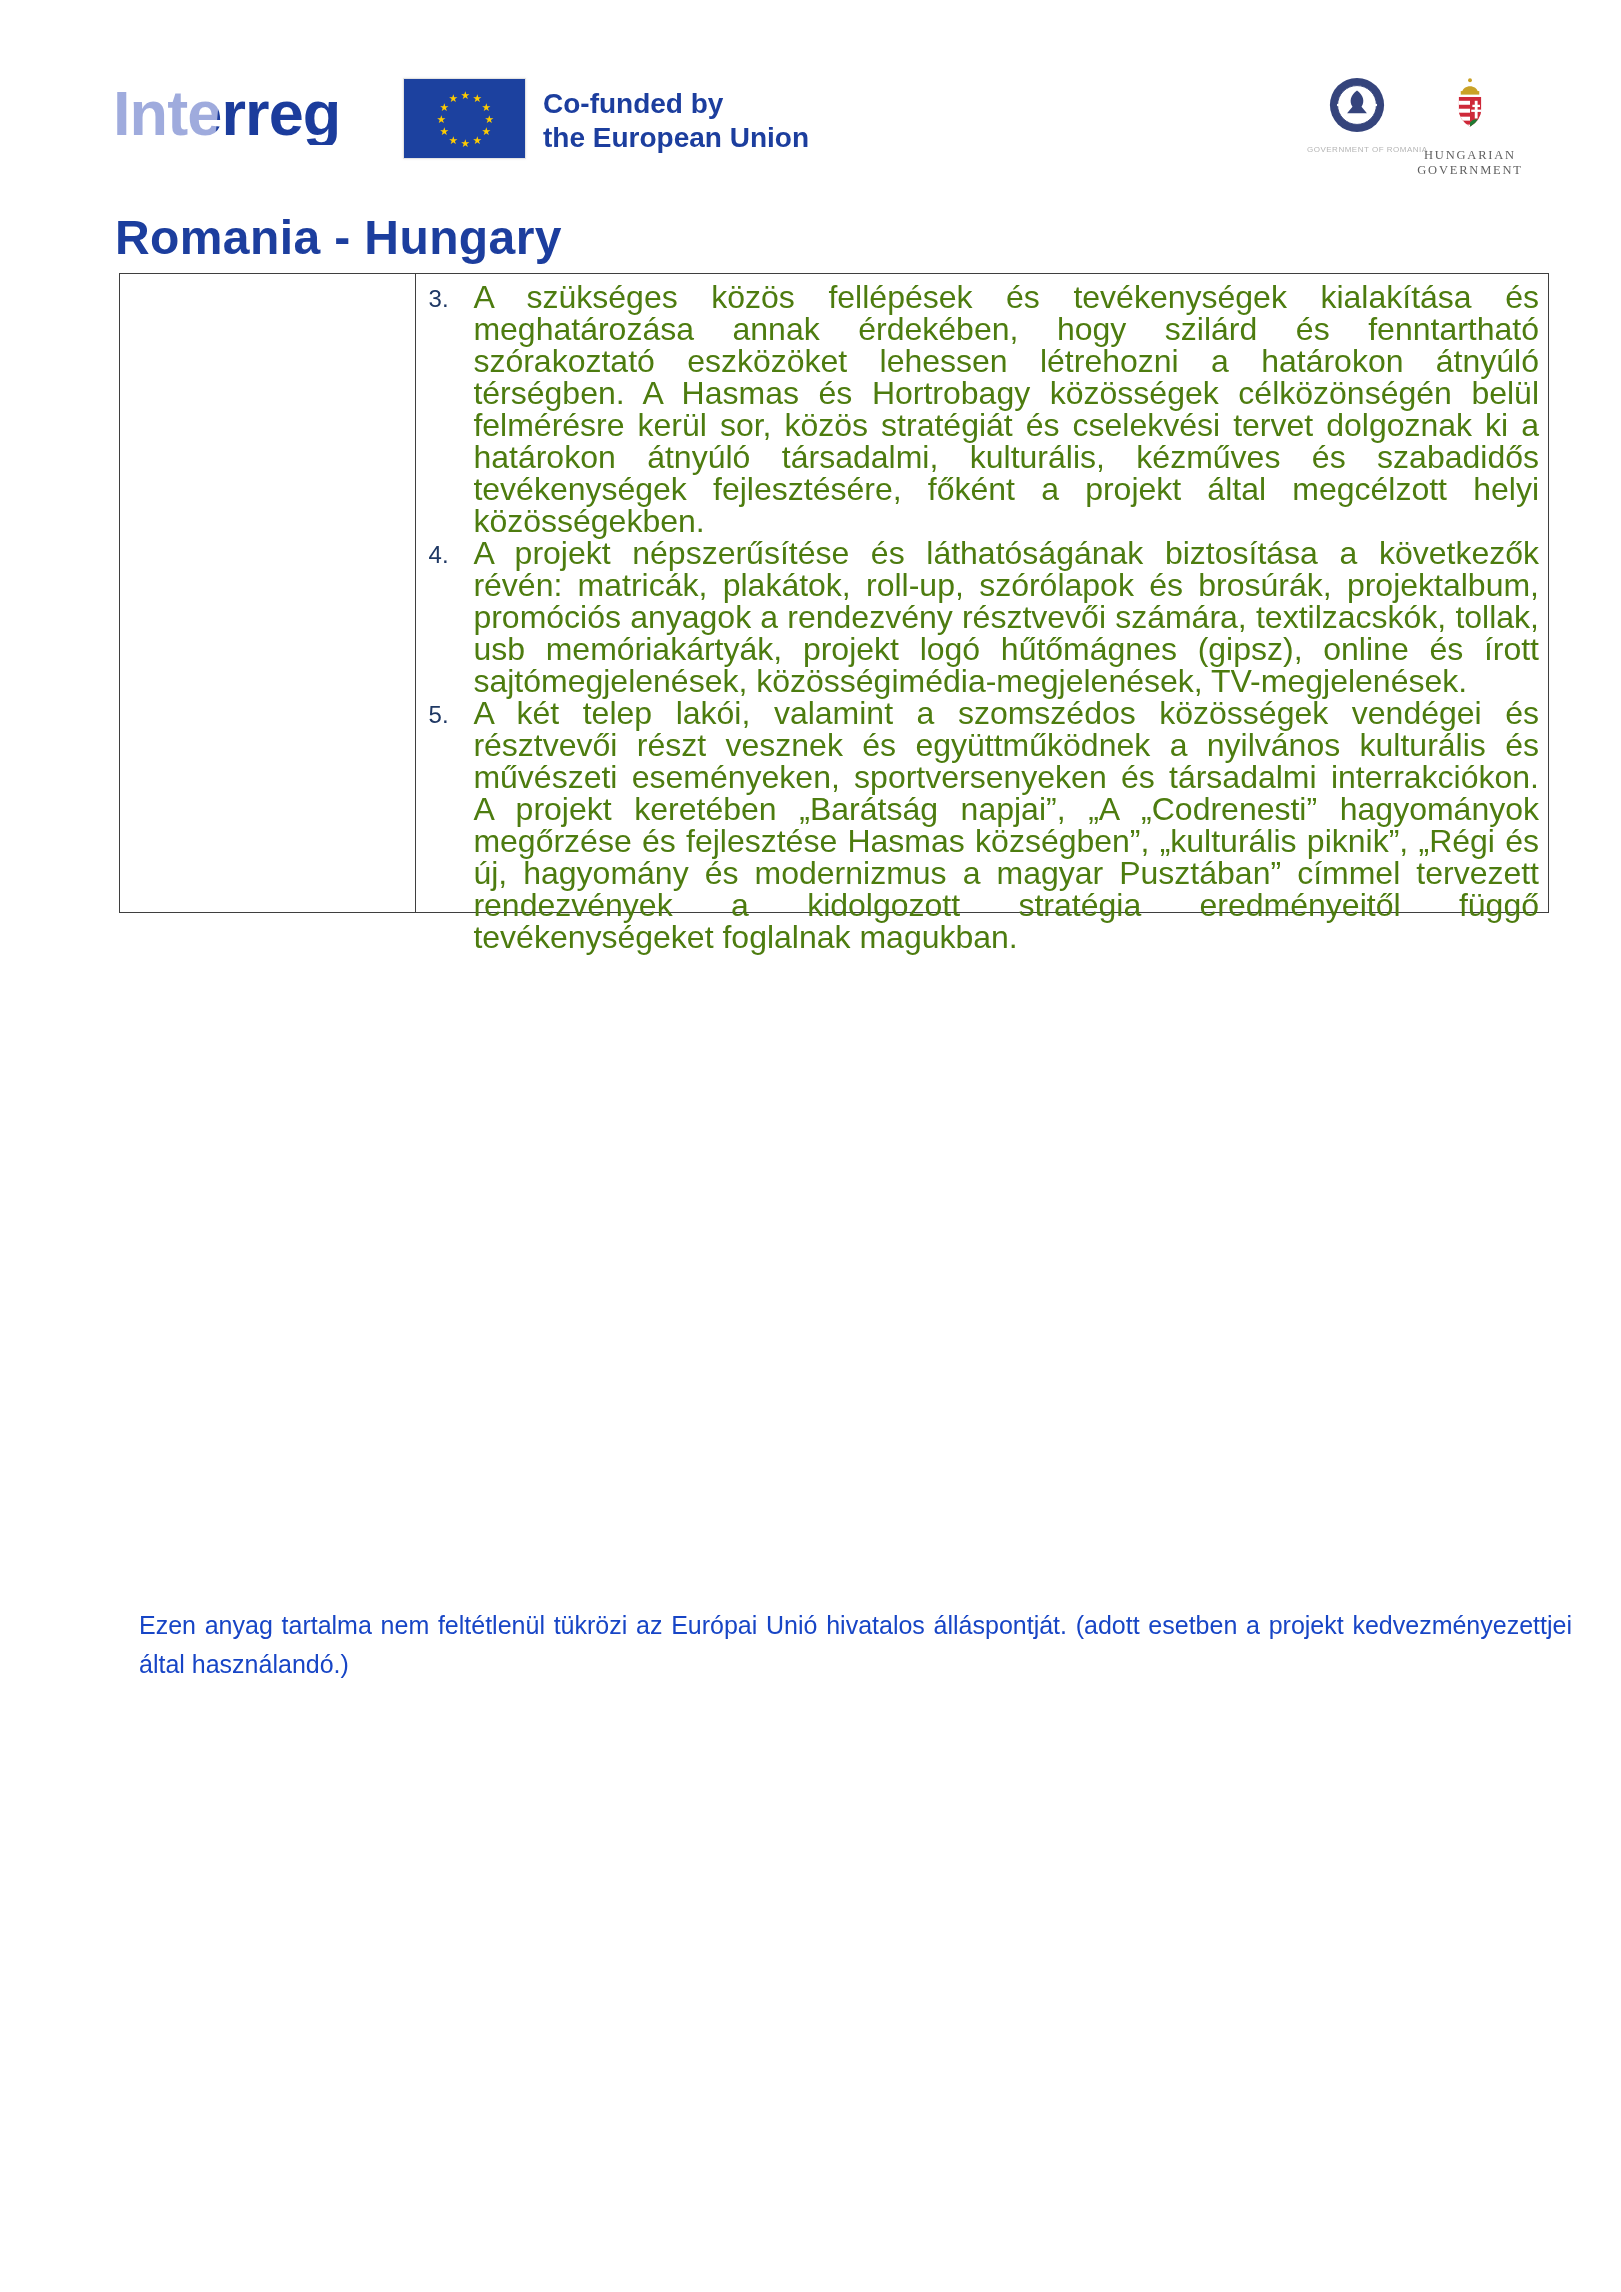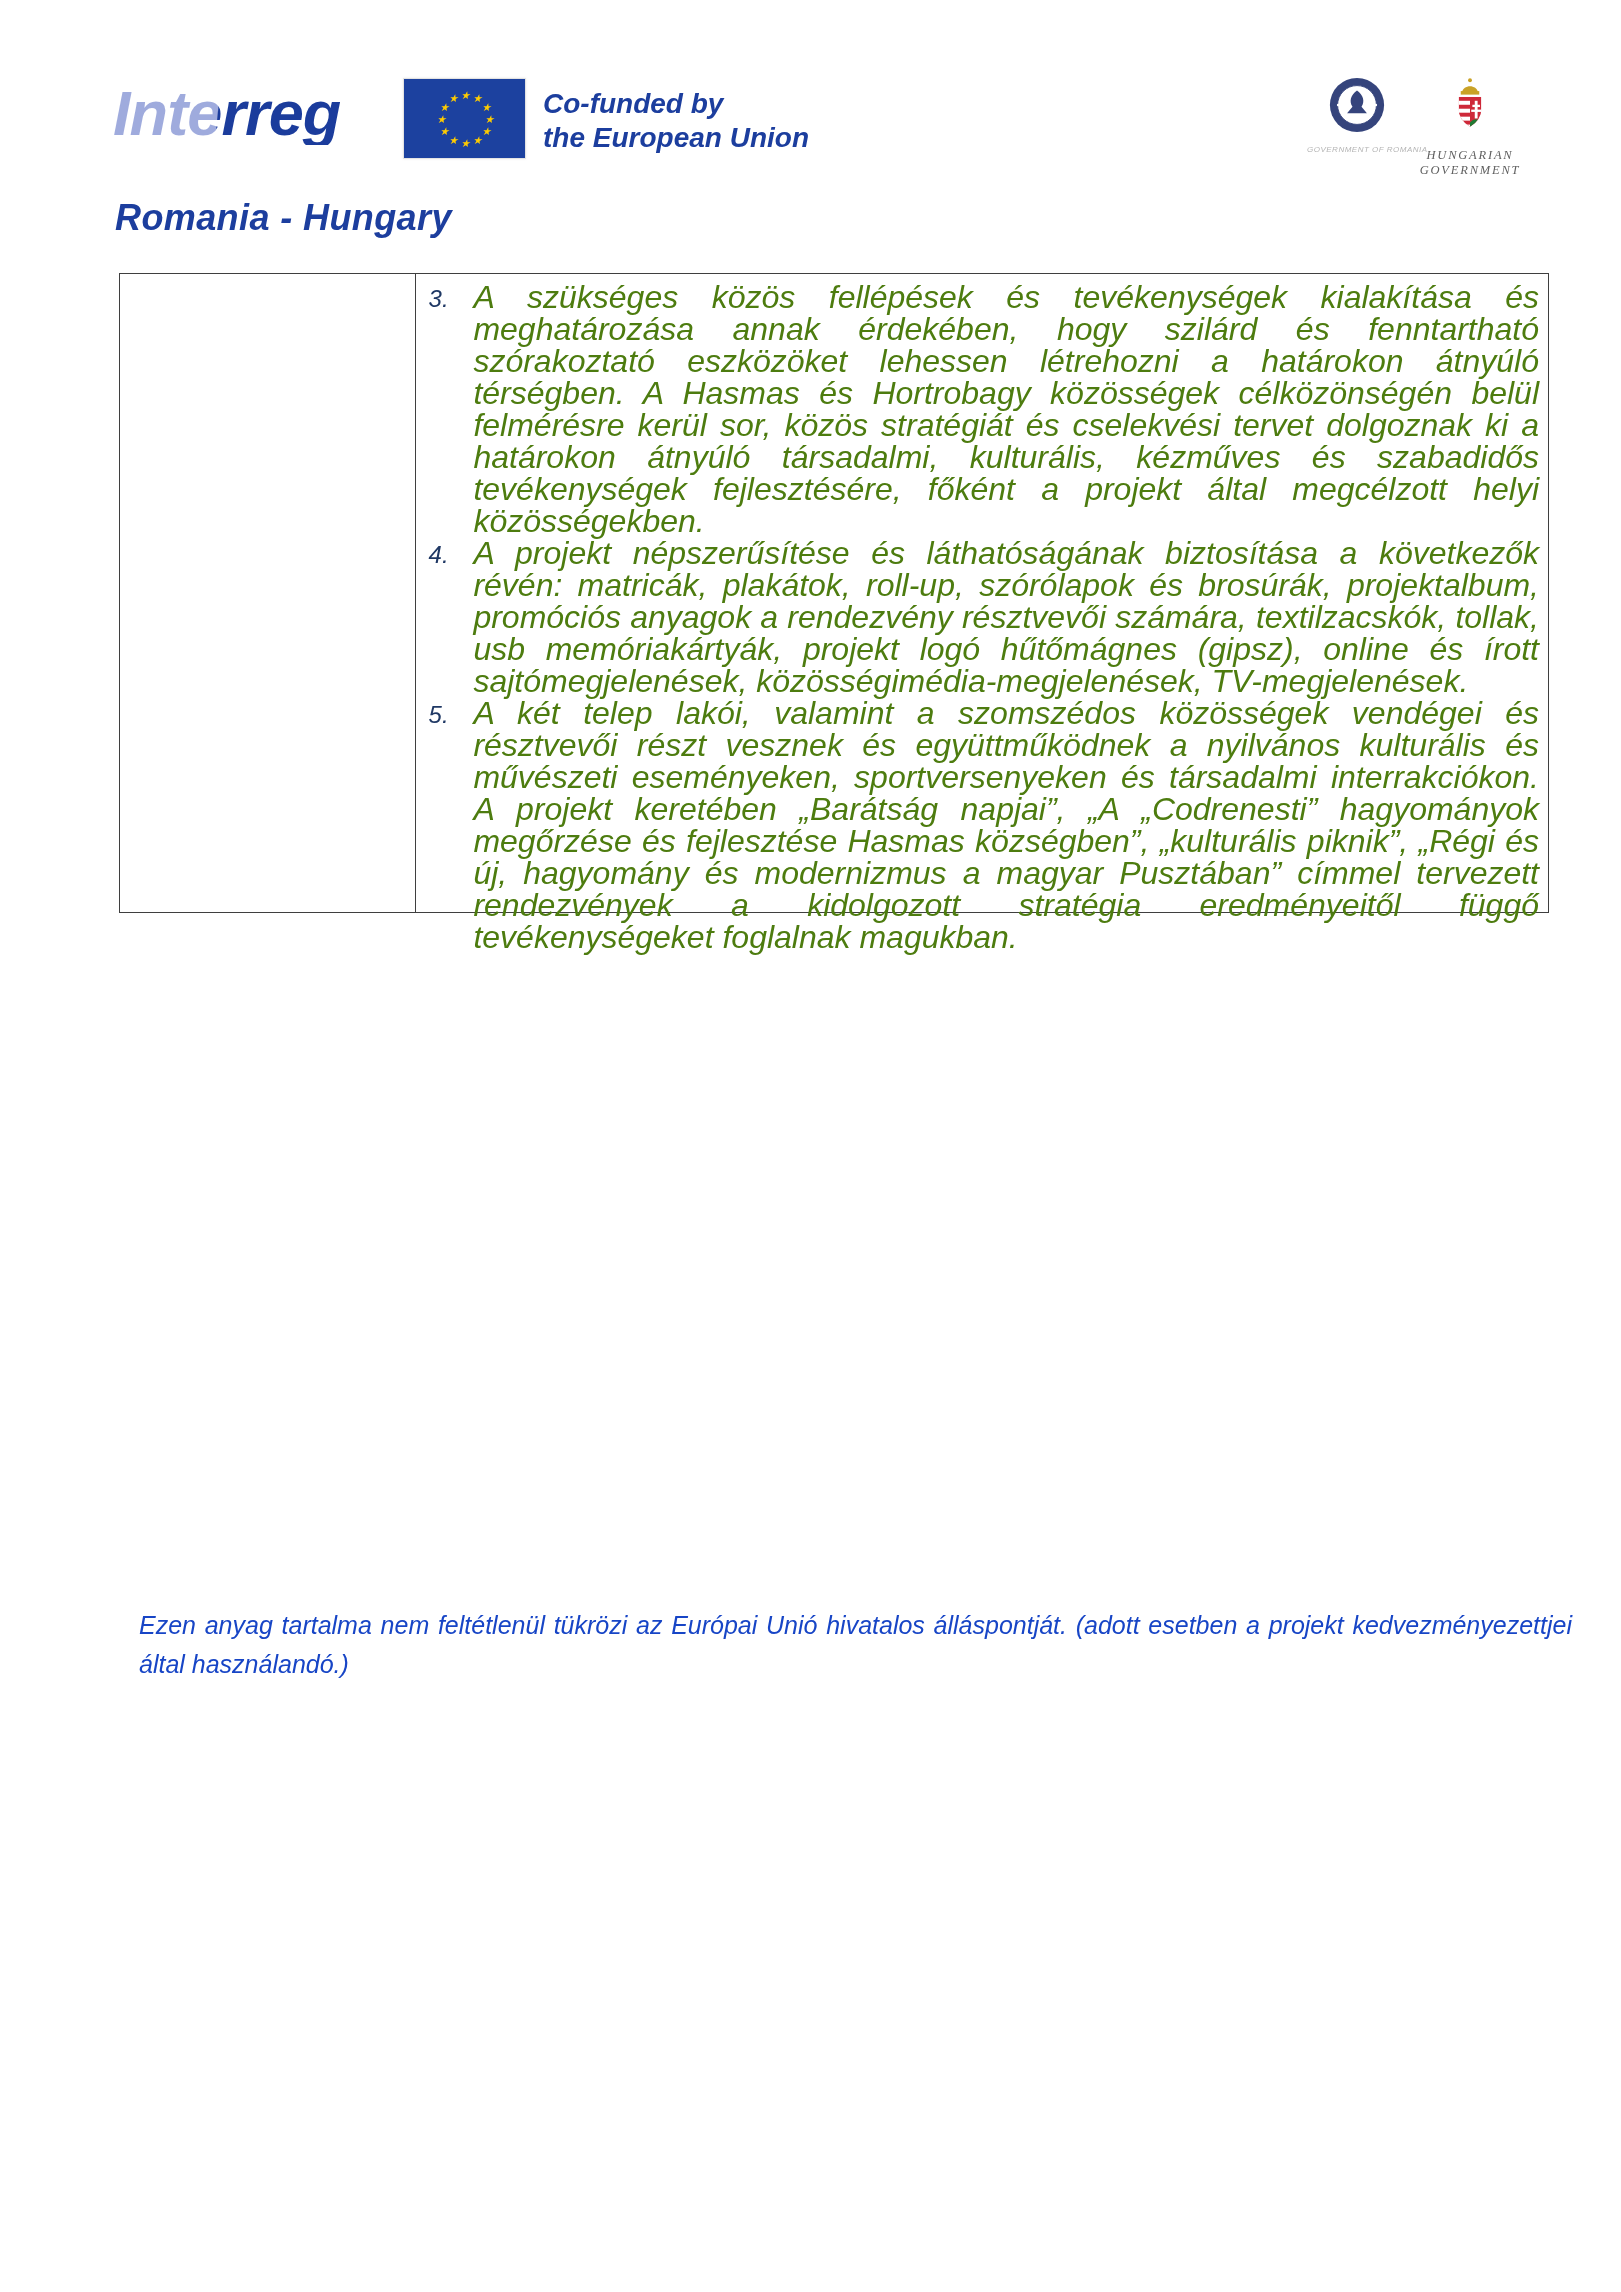--- a/index.html
+++ b/index.html
@@ -3,21 +3,20 @@
 <meta charset="utf-8">
 <style>
   * { margin:0; padding:0; box-sizing:border-box; }
   html,body { background:#ffffff; }
   .page {
     position:relative;
     width:1621px; height:2014px;
     background:#ffffff;
     font-family:"Liberation Sans", sans-serif;
     overflow:hidden;
-    font-style:italic;
   }
 
   
   .interreg-logo {
     position:absolute; left:113px; top:82px;
     font-size:63px; font-weight:bold; letter-spacing:-0.9px;
     background:linear-gradient(96deg,#9fabdd 0%,#9fabdd 46%,#1b3c9c 46.5%,#1b3c9c 100%);
     -webkit-background-clip:text; background-clip:text;
     color:transparent;
     line-height:1;
@@ -47,22 +46,22 @@
   }
   .hu-gov { position:absolute; left:1417px; top:77px; width:106px; text-align:center; }
   .hu-gov svg { display:block; margin:0 auto; }
   .hu-caption {
     margin-top:19px;
     font-family:"Liberation Serif", serif;
     font-size:12.5px; line-height:15px; letter-spacing:1.8px;
     color:#5f5f5f; white-space:nowrap;
   }
   .programme-title {
-    position:absolute; left:115px; top:197px;
-    font-size:36px; font-weight:bold; color:#1c3e9e;
+    position:absolute; left:115px; top:210px;
+    font-size:48px; font-weight:bold; color:#1c3e9e;
     letter-spacing:0.4px;
   }
 
   
   .info-table {
     position:absolute; left:119px; top:273px;
     width:1430px; height:640px;
     border:1.8px solid #3f3f3f;
     display:flex;
   }

